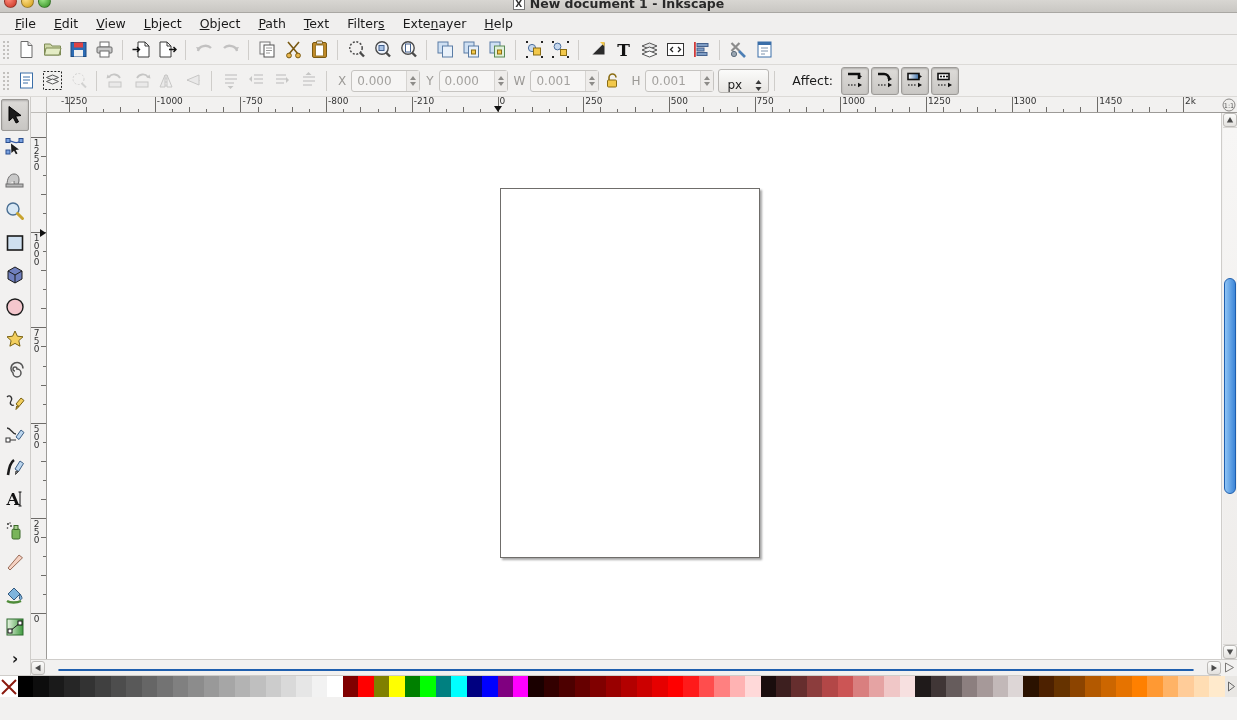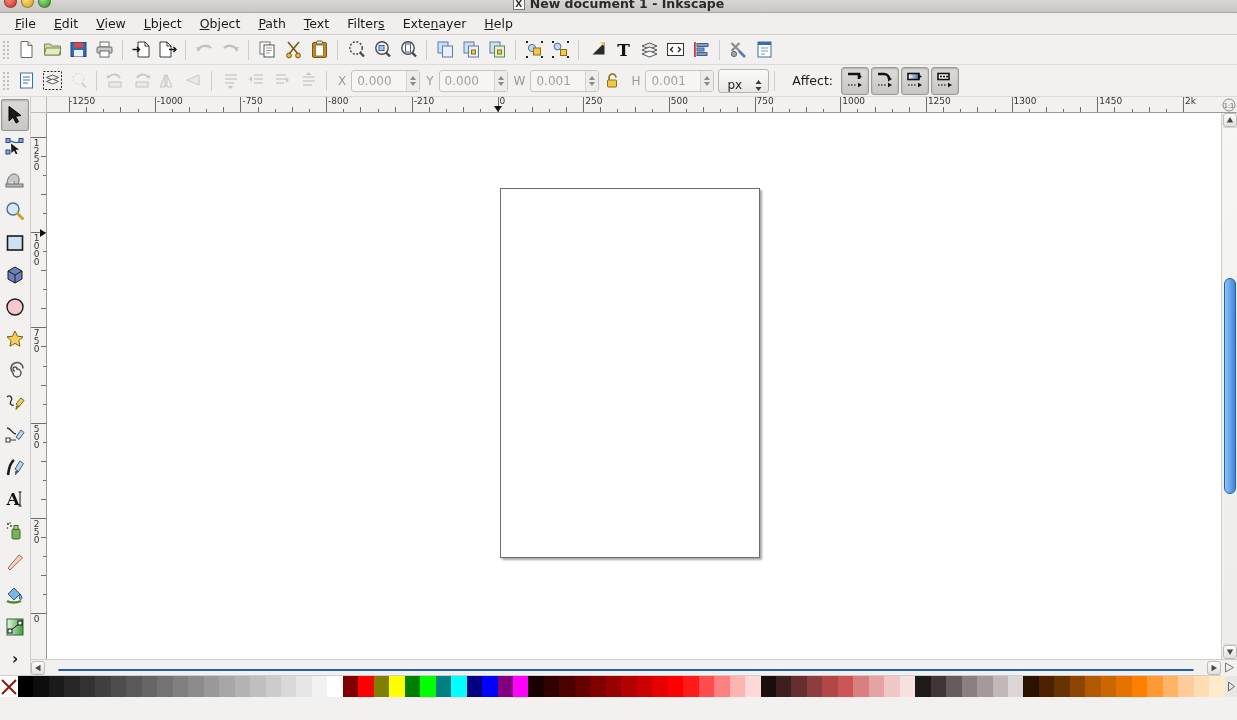--- a/index.html
+++ b/index.html
@@ -790,21 +790,21 @@
           <div class="tick" style="left: 981.8px; height: 3px;"></div>
           <div class="tick" style="left: 998.9px; height: 5px;"></div>
           <div class="tick" style="left: 1016px; height: 3px;"></div>
           <div class="tick" style="left: 1033.2px; height: 5px;"></div>
           <div class="tick" style="left: 1050.3px; height: 15px;"></div>
           <div class="tick" style="left: 1067.4px; height: 5px;"></div>
           <div class="tick" style="left: 1084.6px; height: 3px;"></div>
           <div class="tick" style="left: 1101.7px; height: 5px;"></div>
           <div class="tick" style="left: 1118.9px; height: 3px;"></div>
           <div class="tick" style="left: 1136px; height: 15px;"></div>
-          <div class="rlab" style="left: 20px;">-1250</div>
+          <div class="rlab" style="left: 12px;">-1250</div>
           <div class="rlab" style="left: 107.7px;">-1000</div>
           <div class="rlab" style="left: 193.4px;">-750</div>
           <div class="rlab" style="left: 279.1px;">-800</div>
           <div class="rlab" style="left: 364.8px;">-210</div>
           <div class="rlab" style="left: 450.5px;">0</div>
           <div class="rlab" style="left: 536.2px;">250</div>
           <div class="rlab" style="left: 621.8px;">500</div>
           <div class="rlab" style="left: 707.5px;">750</div>
           <div class="rlab" style="left: 793.2px;">1000</div>
           <div class="rlab" style="left: 878.9px;">1250</div>

